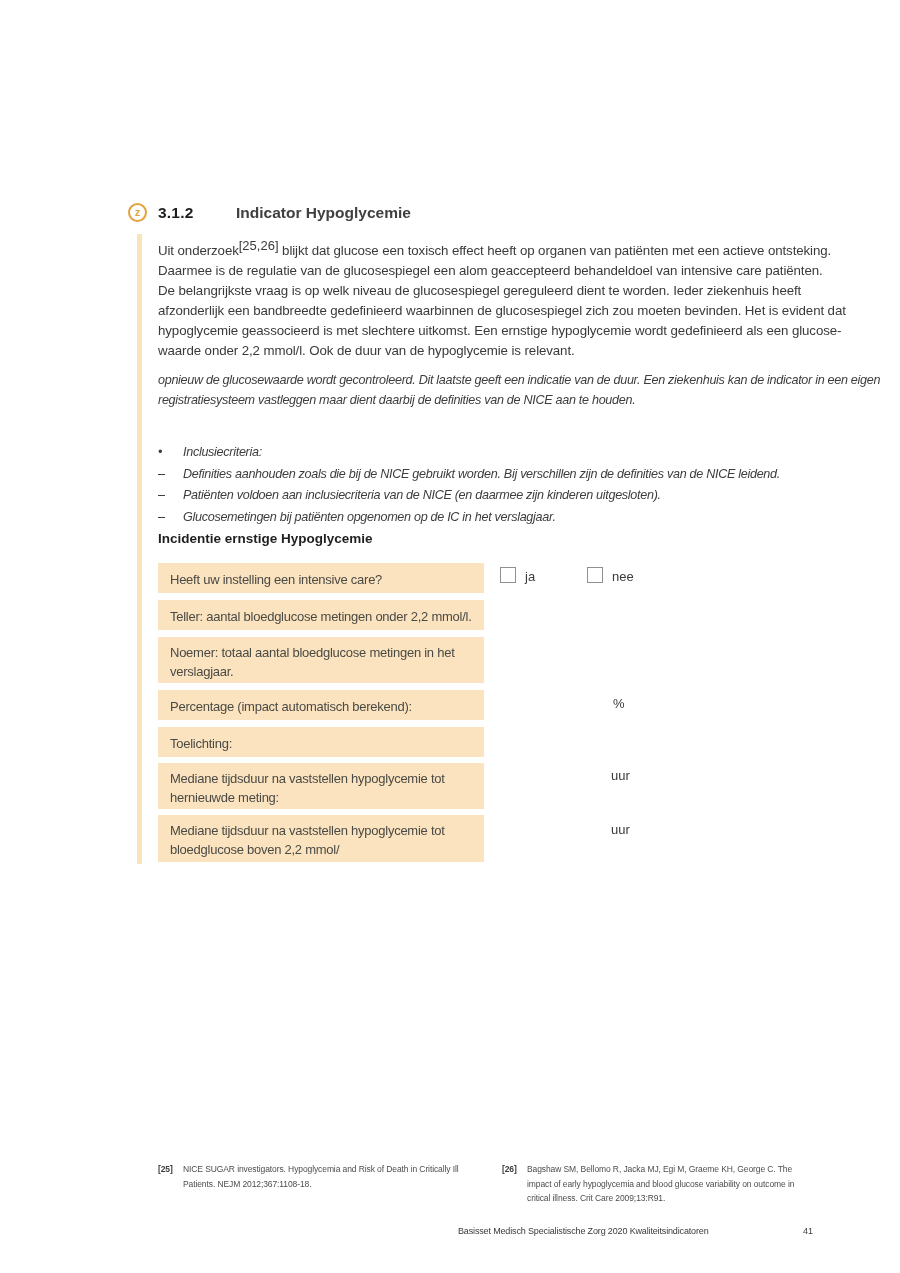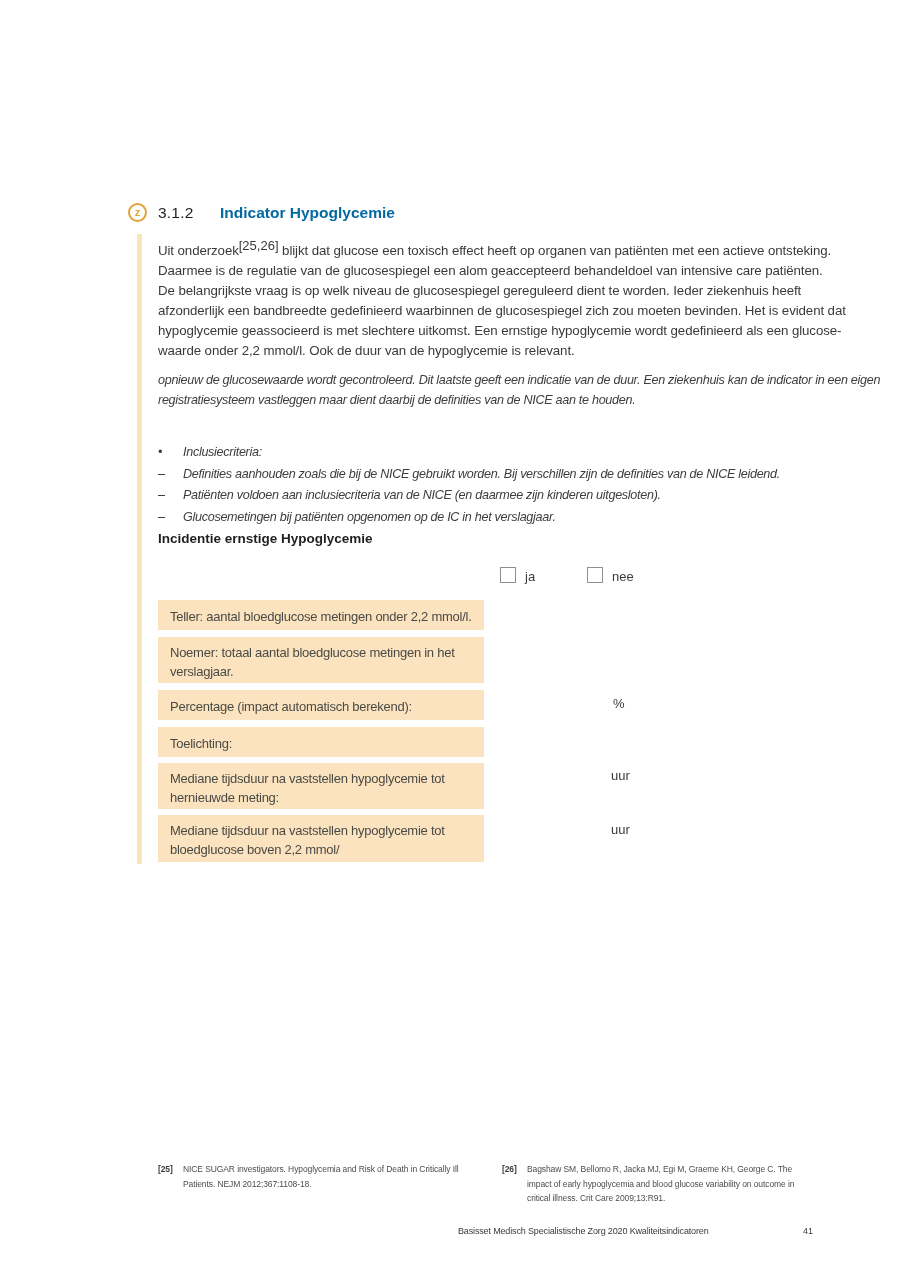--- a/index.html
+++ b/index.html
@@ -10,22 +10,22 @@
   }
   .page { position:absolute; inset:0; width:900px; height:1273px; overflow:hidden; background:#fff; }
 
   
   .sec-icon {
     position:absolute; left:128px; top:203px; width:19px; height:19px;
     border:2px solid #e2a33b; border-radius:50%;
     display:flex; align-items:center; justify-content:center;
     color:#e2a33b; font-size:11px; font-weight:bold; line-height:1;
   }
-  .sec-num  { position:absolute; left:158px; top:204px; font-size:15.5px; font-weight:normal; color:#1f1f1f; letter-spacing:0.2px; }
-  .sec-title{ position:absolute; left:220px; top:204px; font-size:15.5px; font-weight:bold; color:#0369a1; }
+  .sec-num  { position:absolute; left:158px; top:204px; font-size:15.5px; font-weight:bold; color:#1f1f1f; letter-spacing:0.2px; }
+  .sec-title{ position:absolute; left:236px; top:204px; font-size:15.5px; font-weight:bold; color:#404040; }
 
   
   .para { position:absolute; left:158px; }
   .ln { white-space:nowrap; }
   .p1 { top:236px; font-size:13.3px; letter-spacing:-0.1px; }
   .p1 .ln { line-height:20px; }
   .p1 sup { font-size:13px; vertical-align:super; letter-spacing:0; }
   .p2 { top:370px; font-style:italic; font-size:12.6px; letter-spacing:-0.3px; color:#3d3d3d; }
   .p2 .ln { line-height:20.2px; }
 
@@ -120,20 +120,25 @@
     <div class="crit-item">
       <span class="crit-marker">–</span>
       <span class="crit-text">Glucosemetingen bij patiënten opgenomen op de IC in het verslagjaar.</span>
     </div>
   </div>
 
   <div class="form-heading">Incidentie ernstige Hypoglycemie</div>
 
   <div class="vbar"></div>
 
+  <div class="form-row r0">
+    <div class="row-label">
+      <div class="ln">Heeft uw instelling een intensive care?</div>
+    </div>
+  </div>
   <div class="checkbox cb-ja"></div>
   <div class="cb-label cbl-ja">ja</div>
   <div class="checkbox cb-nee"></div>
   <div class="cb-label cbl-nee">nee</div>
 
   <div class="form-row r1">
     <div class="row-label">
       <div class="ln">Teller: aantal bloedglucose metingen onder 2,2 mmol/l.</div>
     </div>
   </div>

